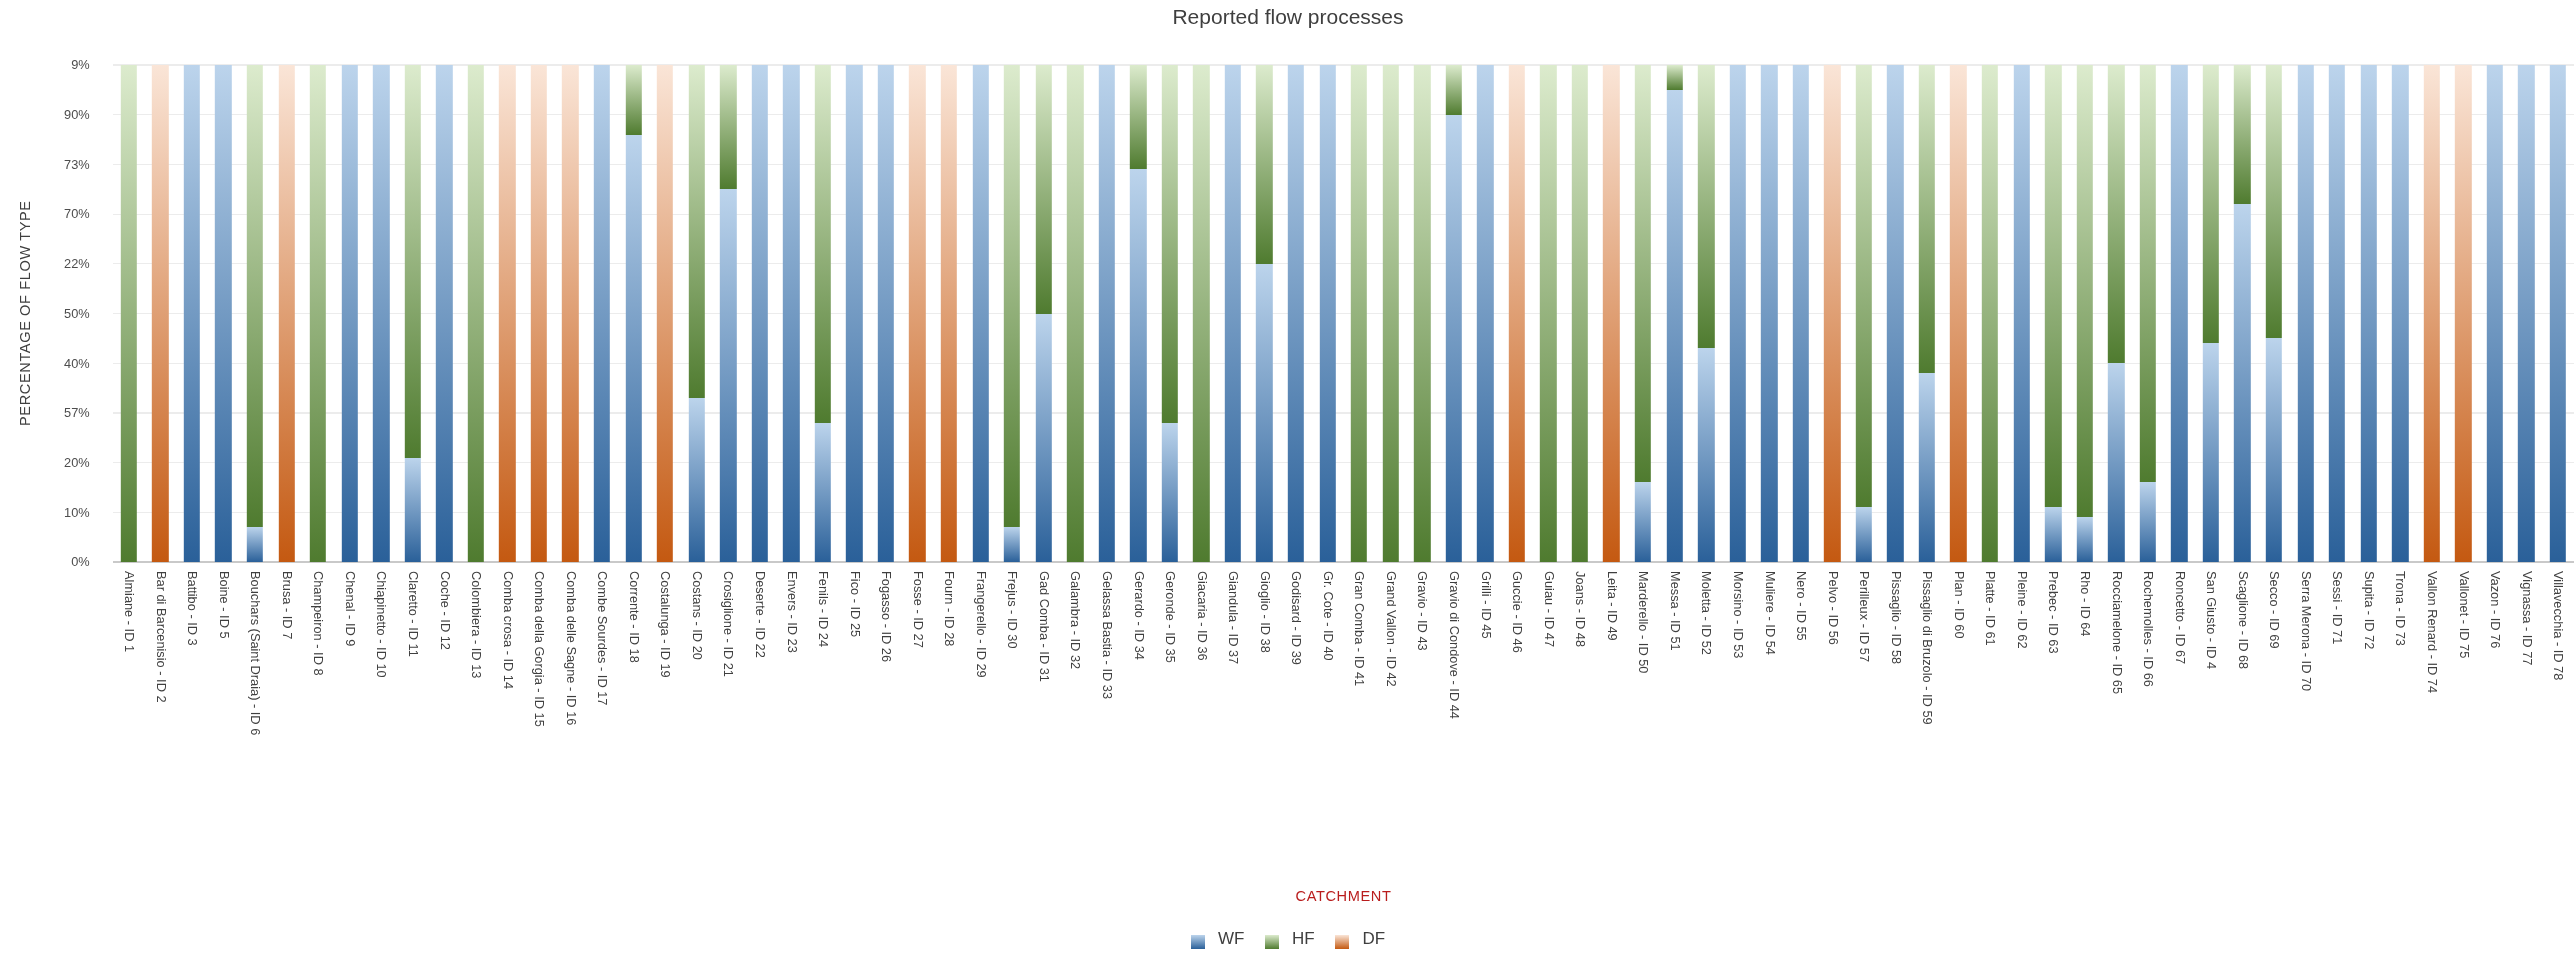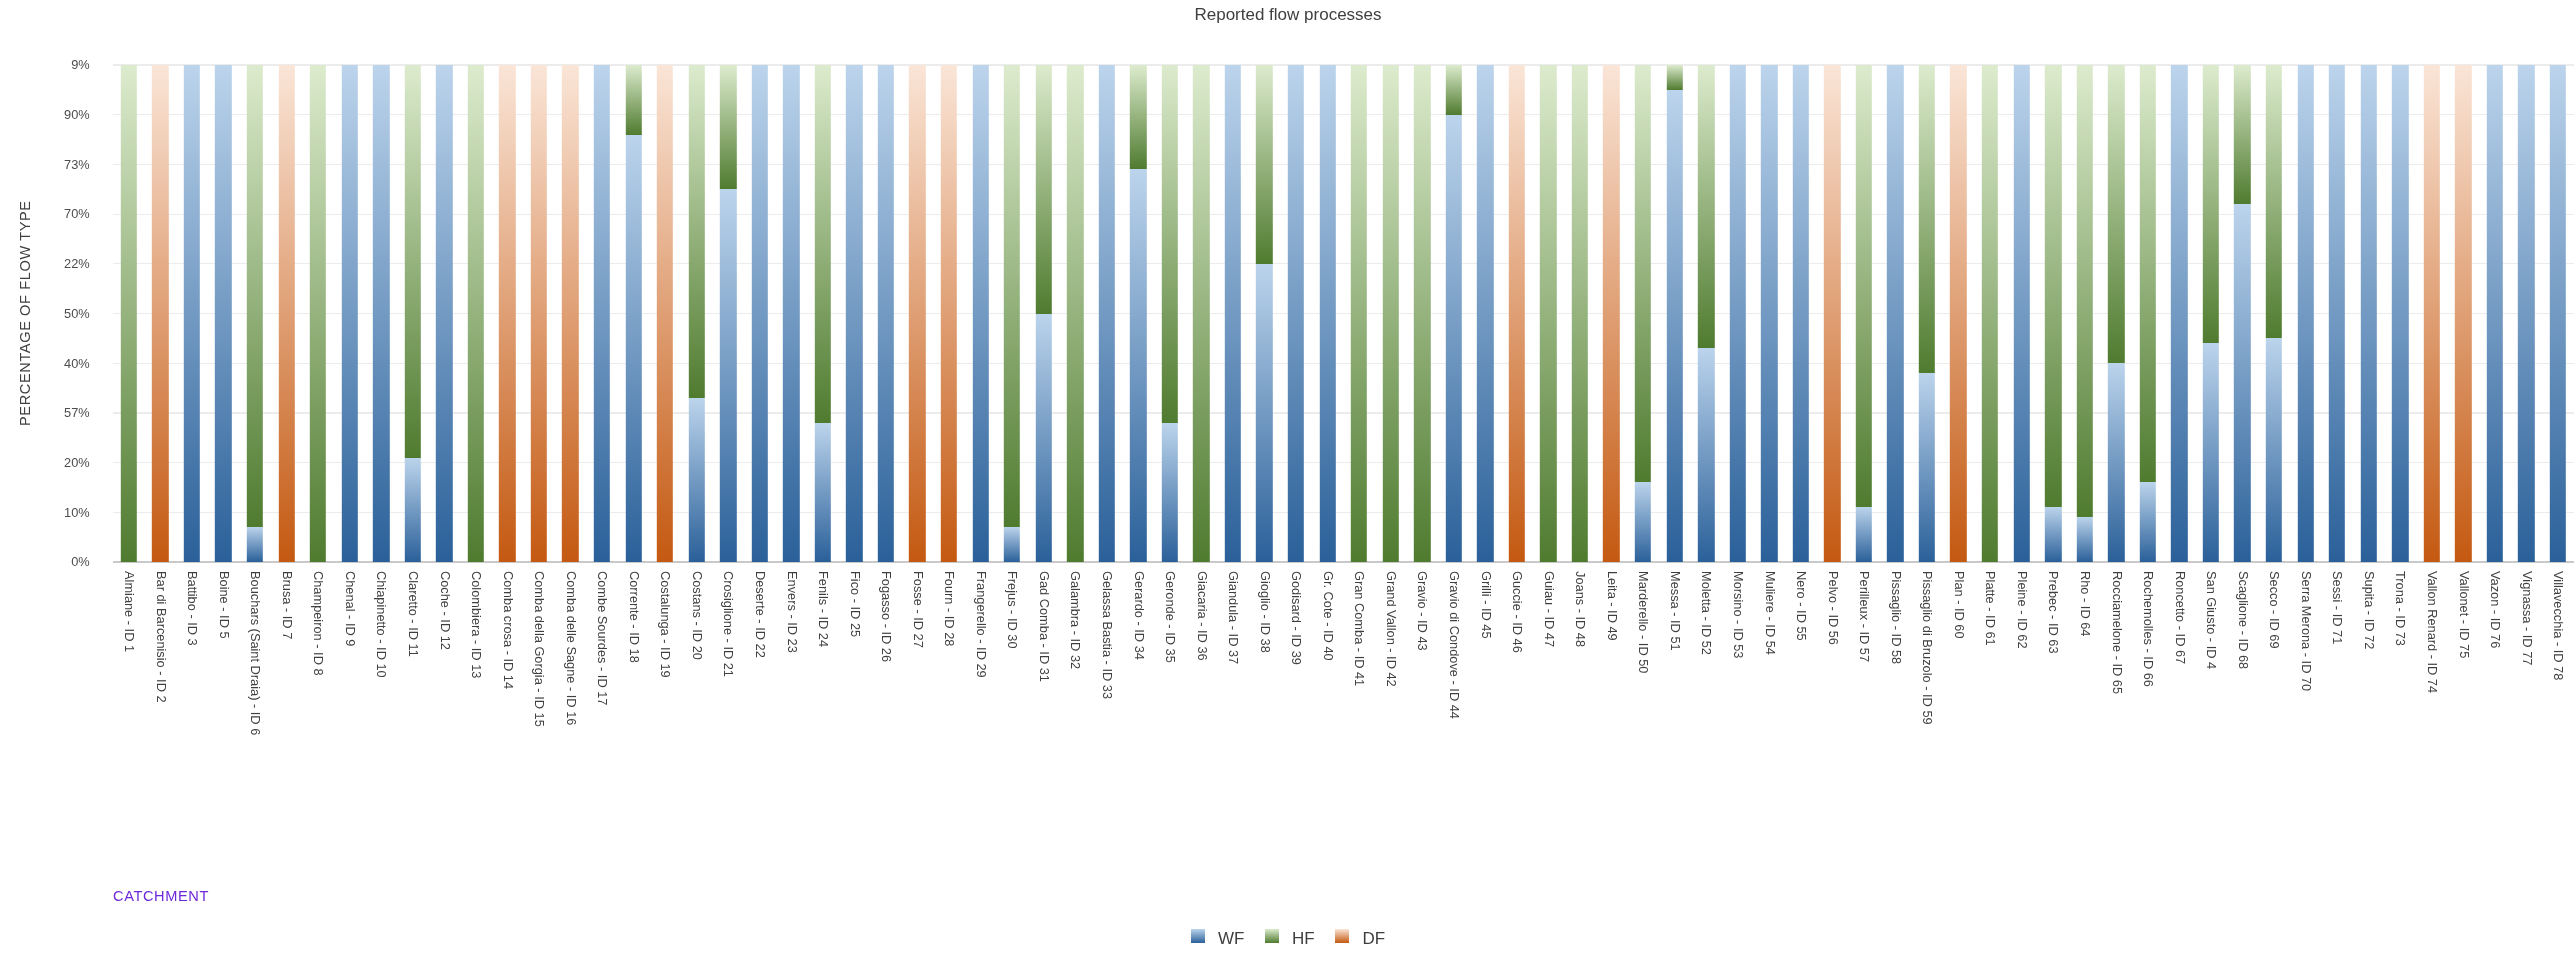--- a/index.html
+++ b/index.html
@@ -1,35 +1,35 @@
 <!DOCTYPE html>
 <html style="font-size:9.7px"><head>
 <meta charset="utf-8">
 <style>
   html,body{margin:0;padding:0;background:#ffffff;}
   body{width:2576px;height:978px;position:relative;font-family:"Liberation Sans",sans-serif;overflow:hidden;}
   .chart{position:absolute;inset:0;background:#ffffff;}
-  .title{position:absolute;top:4.9px;left:0;width:100%;text-align:center;font-size:17px;color:#3f3f3f;}
+  .title{position:absolute;top:4.9px;left:0;width:100%;text-align:center;font-size:21px;color:#3f3f3f;}
   .y-title{position:absolute;left:17px;top:65px;height:497px;display:flex;align-items:center;justify-content:center;
            writing-mode:vertical-rl;transform:rotate(180deg);font-size:14.6px;color:#3f3f3f;letter-spacing:0.6px;}
   .yticks{position:absolute;left:0;top:65px;width:97px;height:497px;}
   .ytick{position:absolute;right:7.3px;font-size:12.8px;color:#4d4d4d;line-height:13.4px;}
   .plot{position:absolute;left:113px;top:65px;width:2461px;height:497px;}
   .gridline{position:absolute;left:0;width:100%;height:1.2px;background:#ececec;z-index:0;}
   .gridline.axisline{background:#c9c9c9;}
   .cols{position:absolute;left:0;top:0;width:100%;height:100%;display:flex;z-index:1;}
   .col{flex:1 1 0;position:relative;height:100%;}
   .bar{position:absolute;left:50%;transform:translateX(-50%);bottom:0;width:16.4px;height:100%;
        display:flex;flex-direction:column;justify-content:flex-end;}
   .seg{width:100%;}
   .xlabel{position:absolute;top:calc(100% + 8.5px);left:50%;transform:translateX(-50%);
           writing-mode:vertical-rl;white-space:nowrap;font-size:12.8px;color:#3f3f3f;line-height:14.6px;}
-  .x-title{position:absolute;top:888px;left:113px;width:2461px;font-size:14.6px;color:#6d28d9;letter-spacing:0.6px;}
+  .x-title{position:absolute;top:888px;left:113px;width:2461px;text-align:center;font-size:14.6px;color:#b91c1c;letter-spacing:0.6px;}
   .legend{position:absolute;top:929px;left:0;width:100%;display:flex;justify-content:center;align-items:center;gap:20.7px;}
-  .legend-item{display:flex;align-items:flex-start;gap:13px;}
+  .legend-item{display:flex;align-items:flex-end;gap:13px;}
   .legend-swatch{width:14px;height:14px;}
   .legend-label{font-size:17px;color:#3f3f3f;}
 </style>
 </head>
 <body>
 
 <div class="chart">
   <div class="title">Reported flow processes</div>
   <div class="y-title">PERCENTAGE OF FLOW TYPE</div>
   <div class="yticks">

